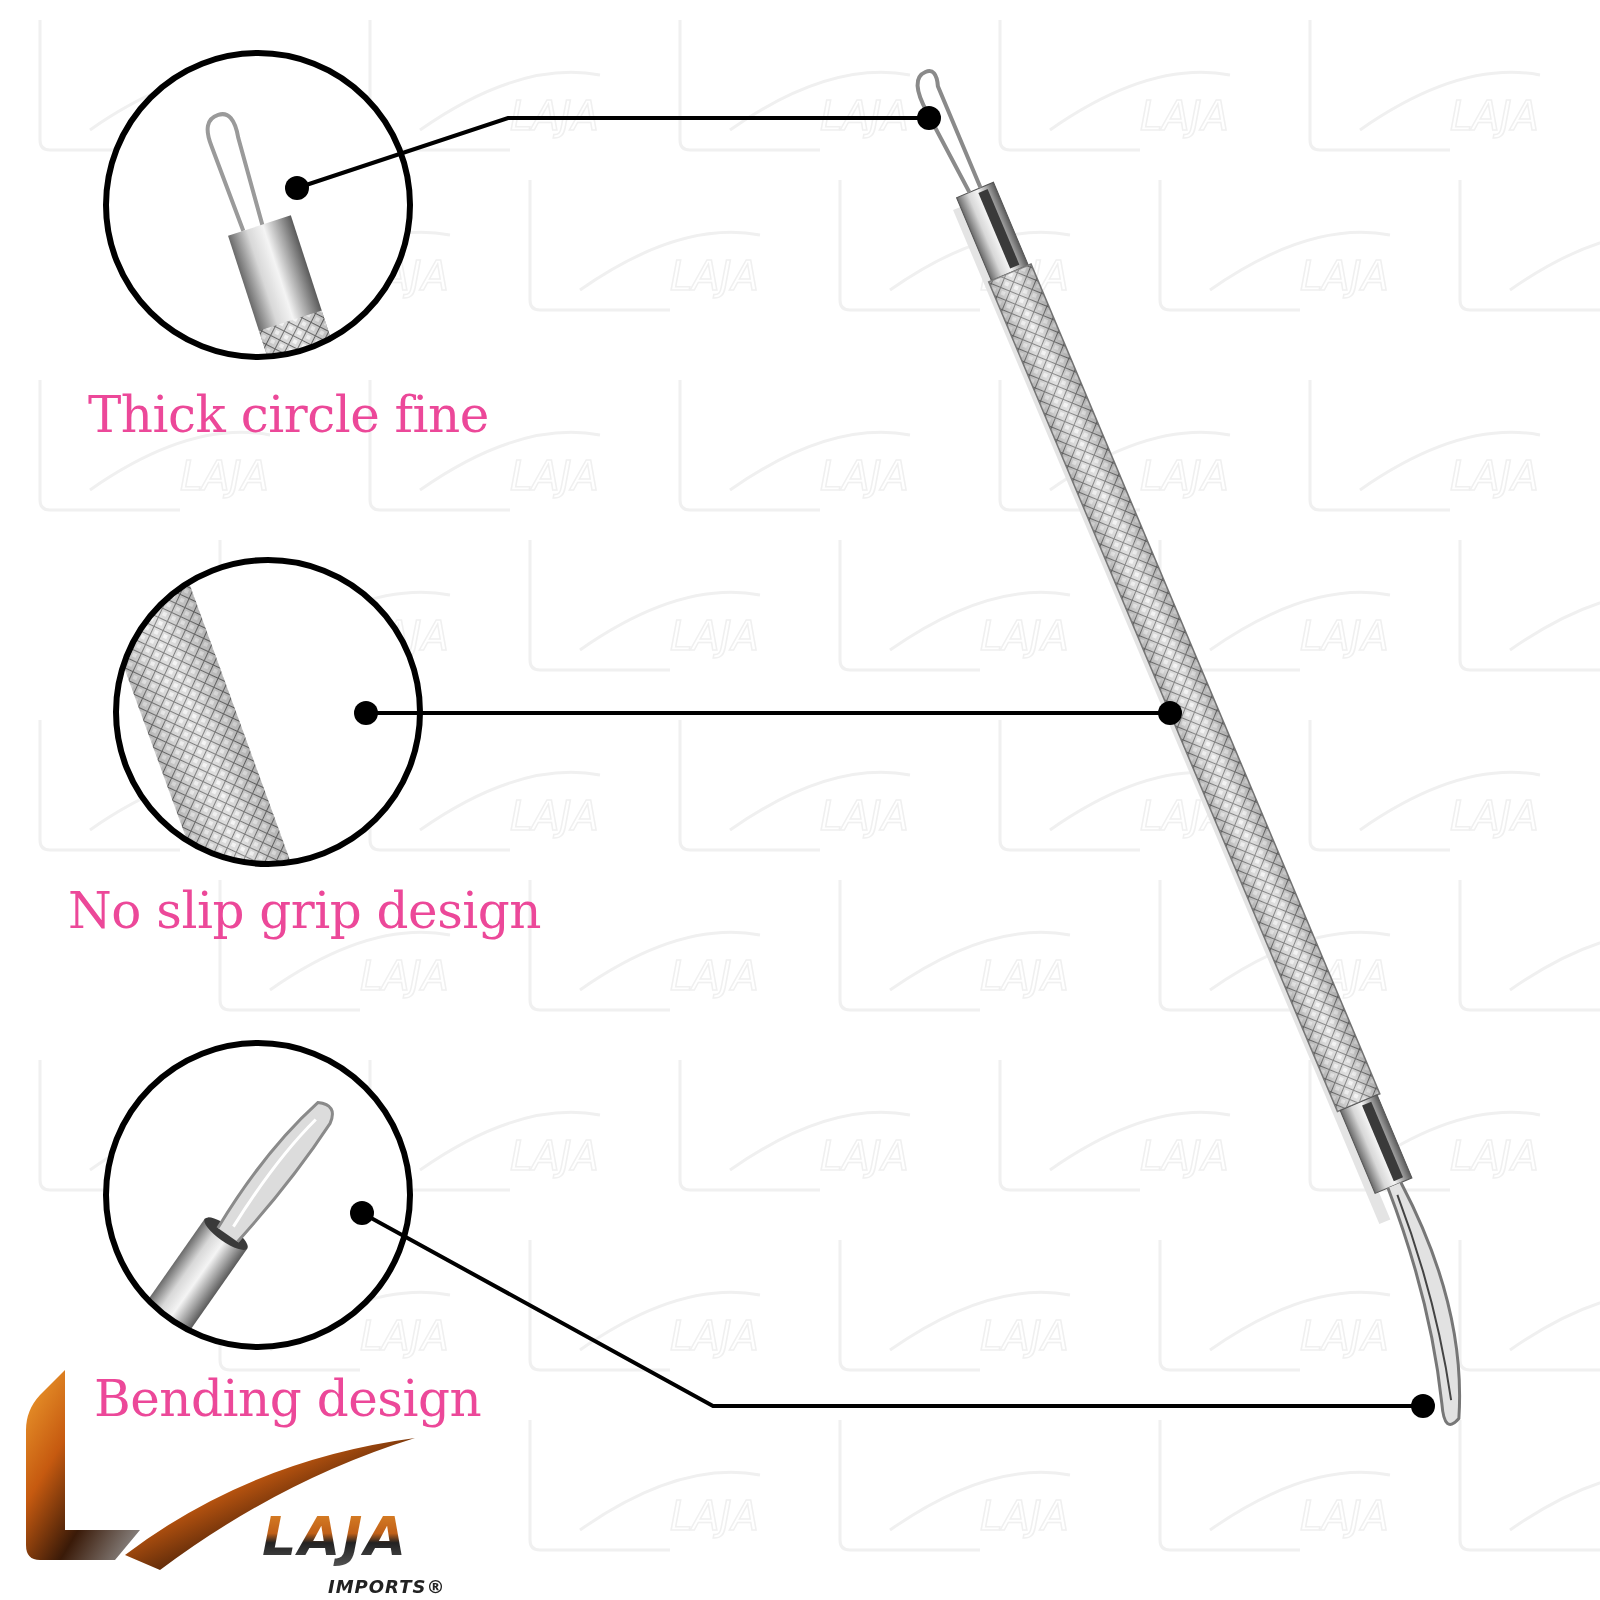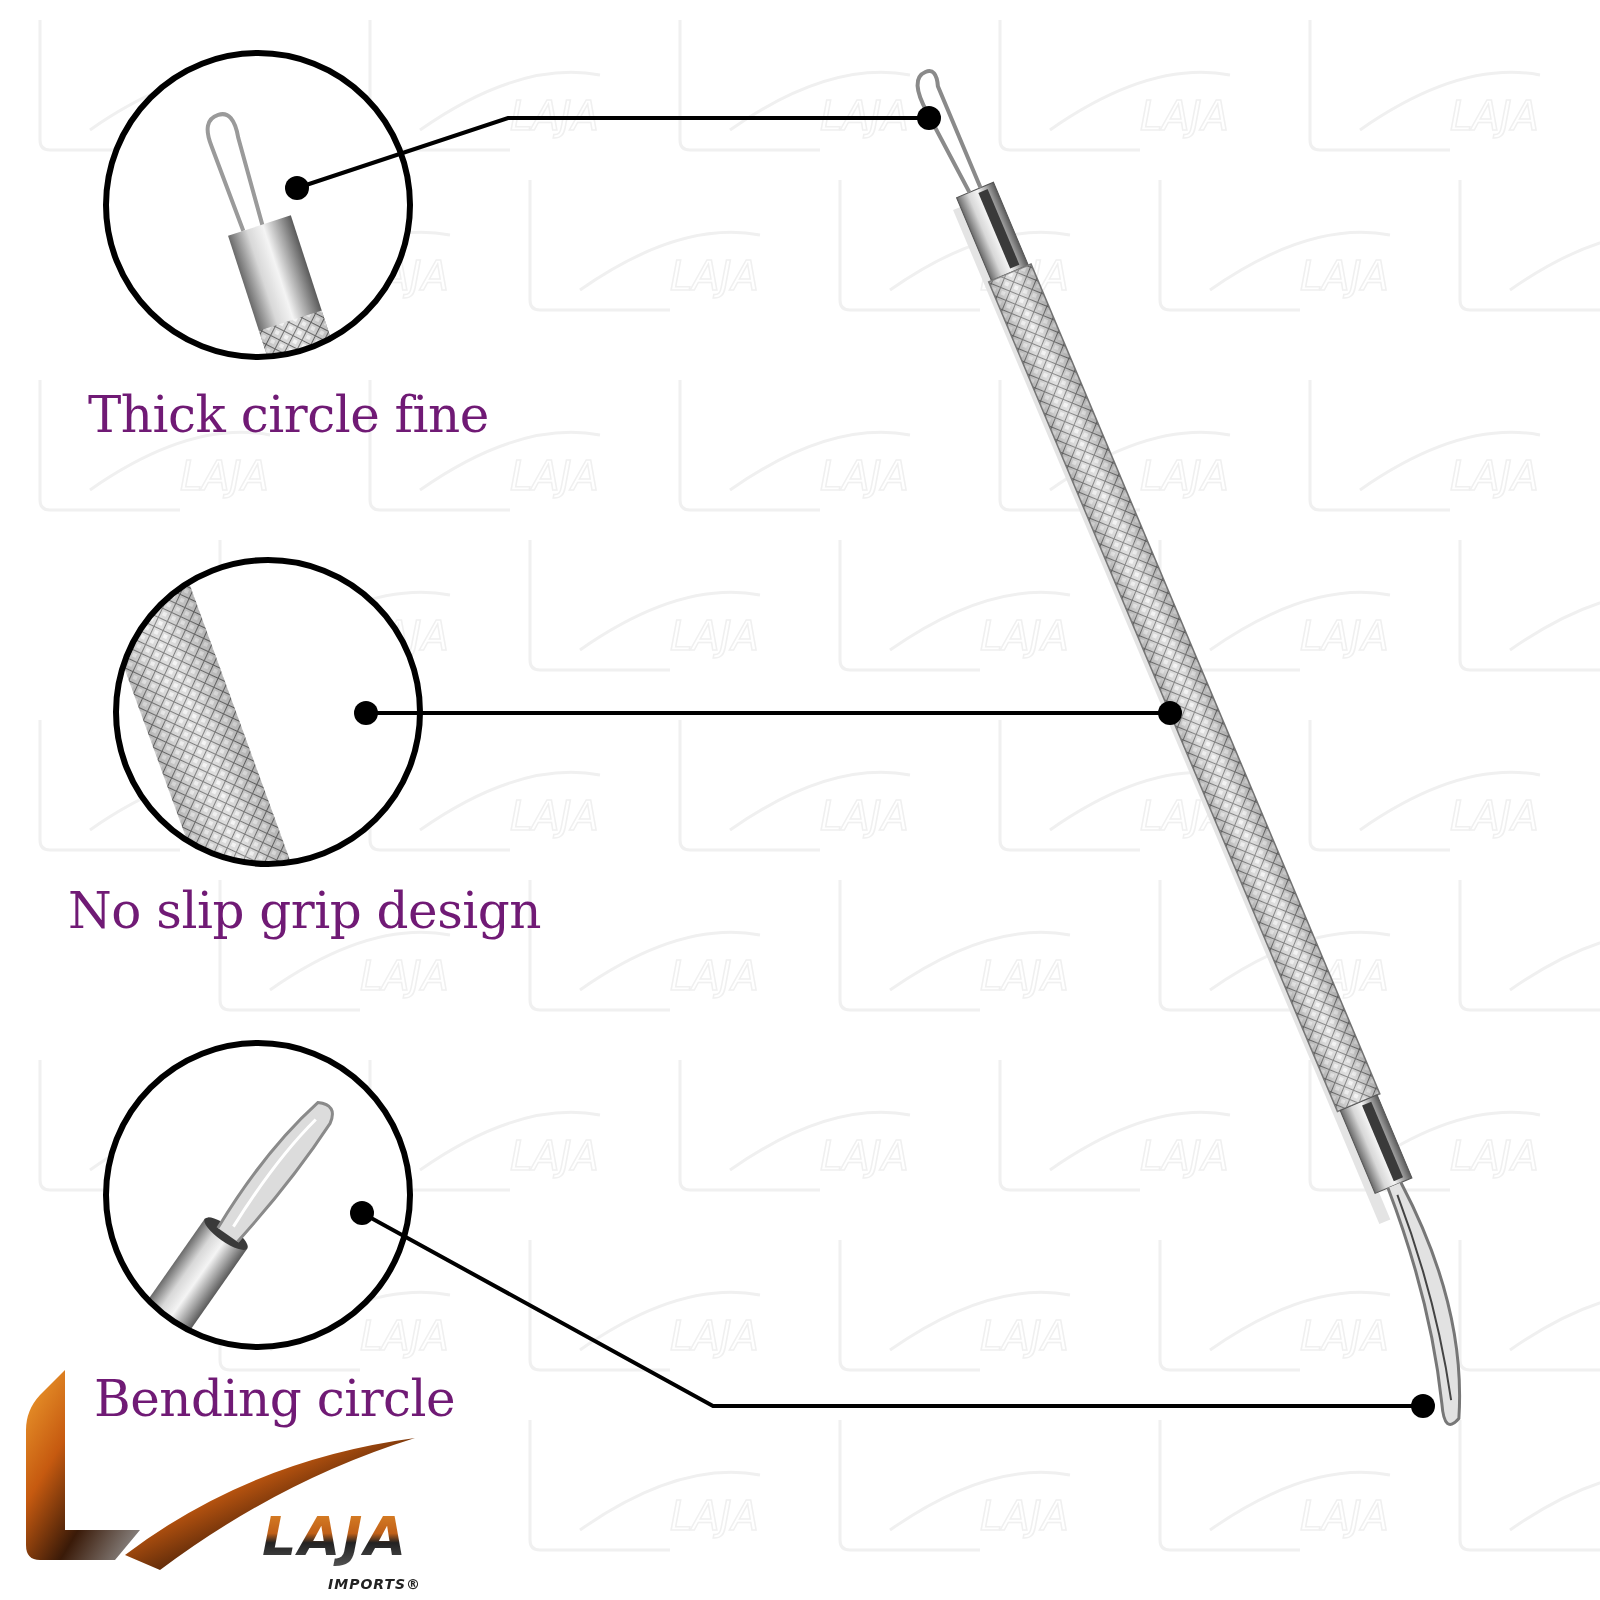--- a/index.html
+++ b/index.html
@@ -1,22 +1,22 @@
 <!DOCTYPE html>
 <html><head>
 <meta charset="utf-8">
 <style>
   html,body{margin:0;padding:0;background:#ffffff;}
   body{width:1600px;height:1600px;position:relative;overflow:hidden;font-family:"DejaVu Serif","Liberation Serif",serif;}
   .layer{position:absolute;left:0;top:0;width:1600px;height:1600px;}
-  .label{position:absolute;color:#701a75;font-family:"DejaVu Serif","Liberation Serif",serif;font-size:50px;line-height:1;white-space:nowrap;letter-spacing:-0.5px;}
+  .label{position:absolute;color:#ec4899;font-family:"DejaVu Serif","Liberation Serif",serif;font-size:50px;line-height:1;white-space:nowrap;letter-spacing:-0.5px;}
   .brand{position:absolute;left:20px;top:1370px;width:420px;height:230px;}
   .brand-text{position:absolute;left:262px;top:1505px;font-family:"DejaVu Sans","Liberation Sans",sans-serif;font-weight:bold;font-style:italic;font-size:54px;letter-spacing:2px;
     background:linear-gradient(180deg,#e08a2a 0%,#c06018 45%,#222 60%,#555 100%);-webkit-background-clip:text;background-clip:text;color:transparent;}
-  .brand-sub{position:absolute;left:328px;top:1576px;font-family:"DejaVu Sans","Liberation Sans",sans-serif;font-weight:bold;font-style:italic;font-size:14px;color:#222;letter-spacing:1px;}
+  .brand-sub{position:absolute;left:328px;top:1576px;font-family:"DejaVu Sans","Liberation Sans",sans-serif;font-weight:bold;font-style:italic;font-size:18px;color:#222;letter-spacing:1px;}
 </style>
 </head>
 <body>
 
 <svg class="layer" viewBox="0 0 1600 1600">
   <defs>
     <g id="wm">
       <path d="M10 0 L10 120 Q10 130 20 130 L150 130" fill="none" stroke="#f0f0f0" stroke-width="3"></path>
       <path d="M60 110 Q160 40 240 55" fill="none" stroke="#f0f0f0" stroke-width="3"></path>
       <text x="150" y="110" font-family="DejaVu Sans, sans-serif" font-style="italic" font-size="40" fill="none" stroke="#f0f0f0" stroke-width="1.5">LAJA</text>
@@ -177,13 +177,13 @@
     </linearGradient>
   </defs>
   <path d="M45 0 L45 160 L120 160 L95 190 L20 190 Q6 190 6 175 L6 60 Q6 40 20 25 Z" fill="url(#fire)"></path>
   <path d="M105 185 Q230 90 395 68 Q260 110 140 200 Z" fill="url(#fire)"></path>
 </svg>
 <div class="brand-text">LAJA</div>
 <div class="brand-sub"><span>IMPORTS</span><span>®</span></div>
 
 <div class="label" style="left:88px;top:390px;">Thick circle fine</div>
 <div class="label" style="left:68px;top:886px;">No slip grip design</div>
-<div class="label" style="left:94px;top:1374px;">Bending circle</div>
+<div class="label" style="left:94px;top:1374px;">Bending design</div>
 
 </body></html>

